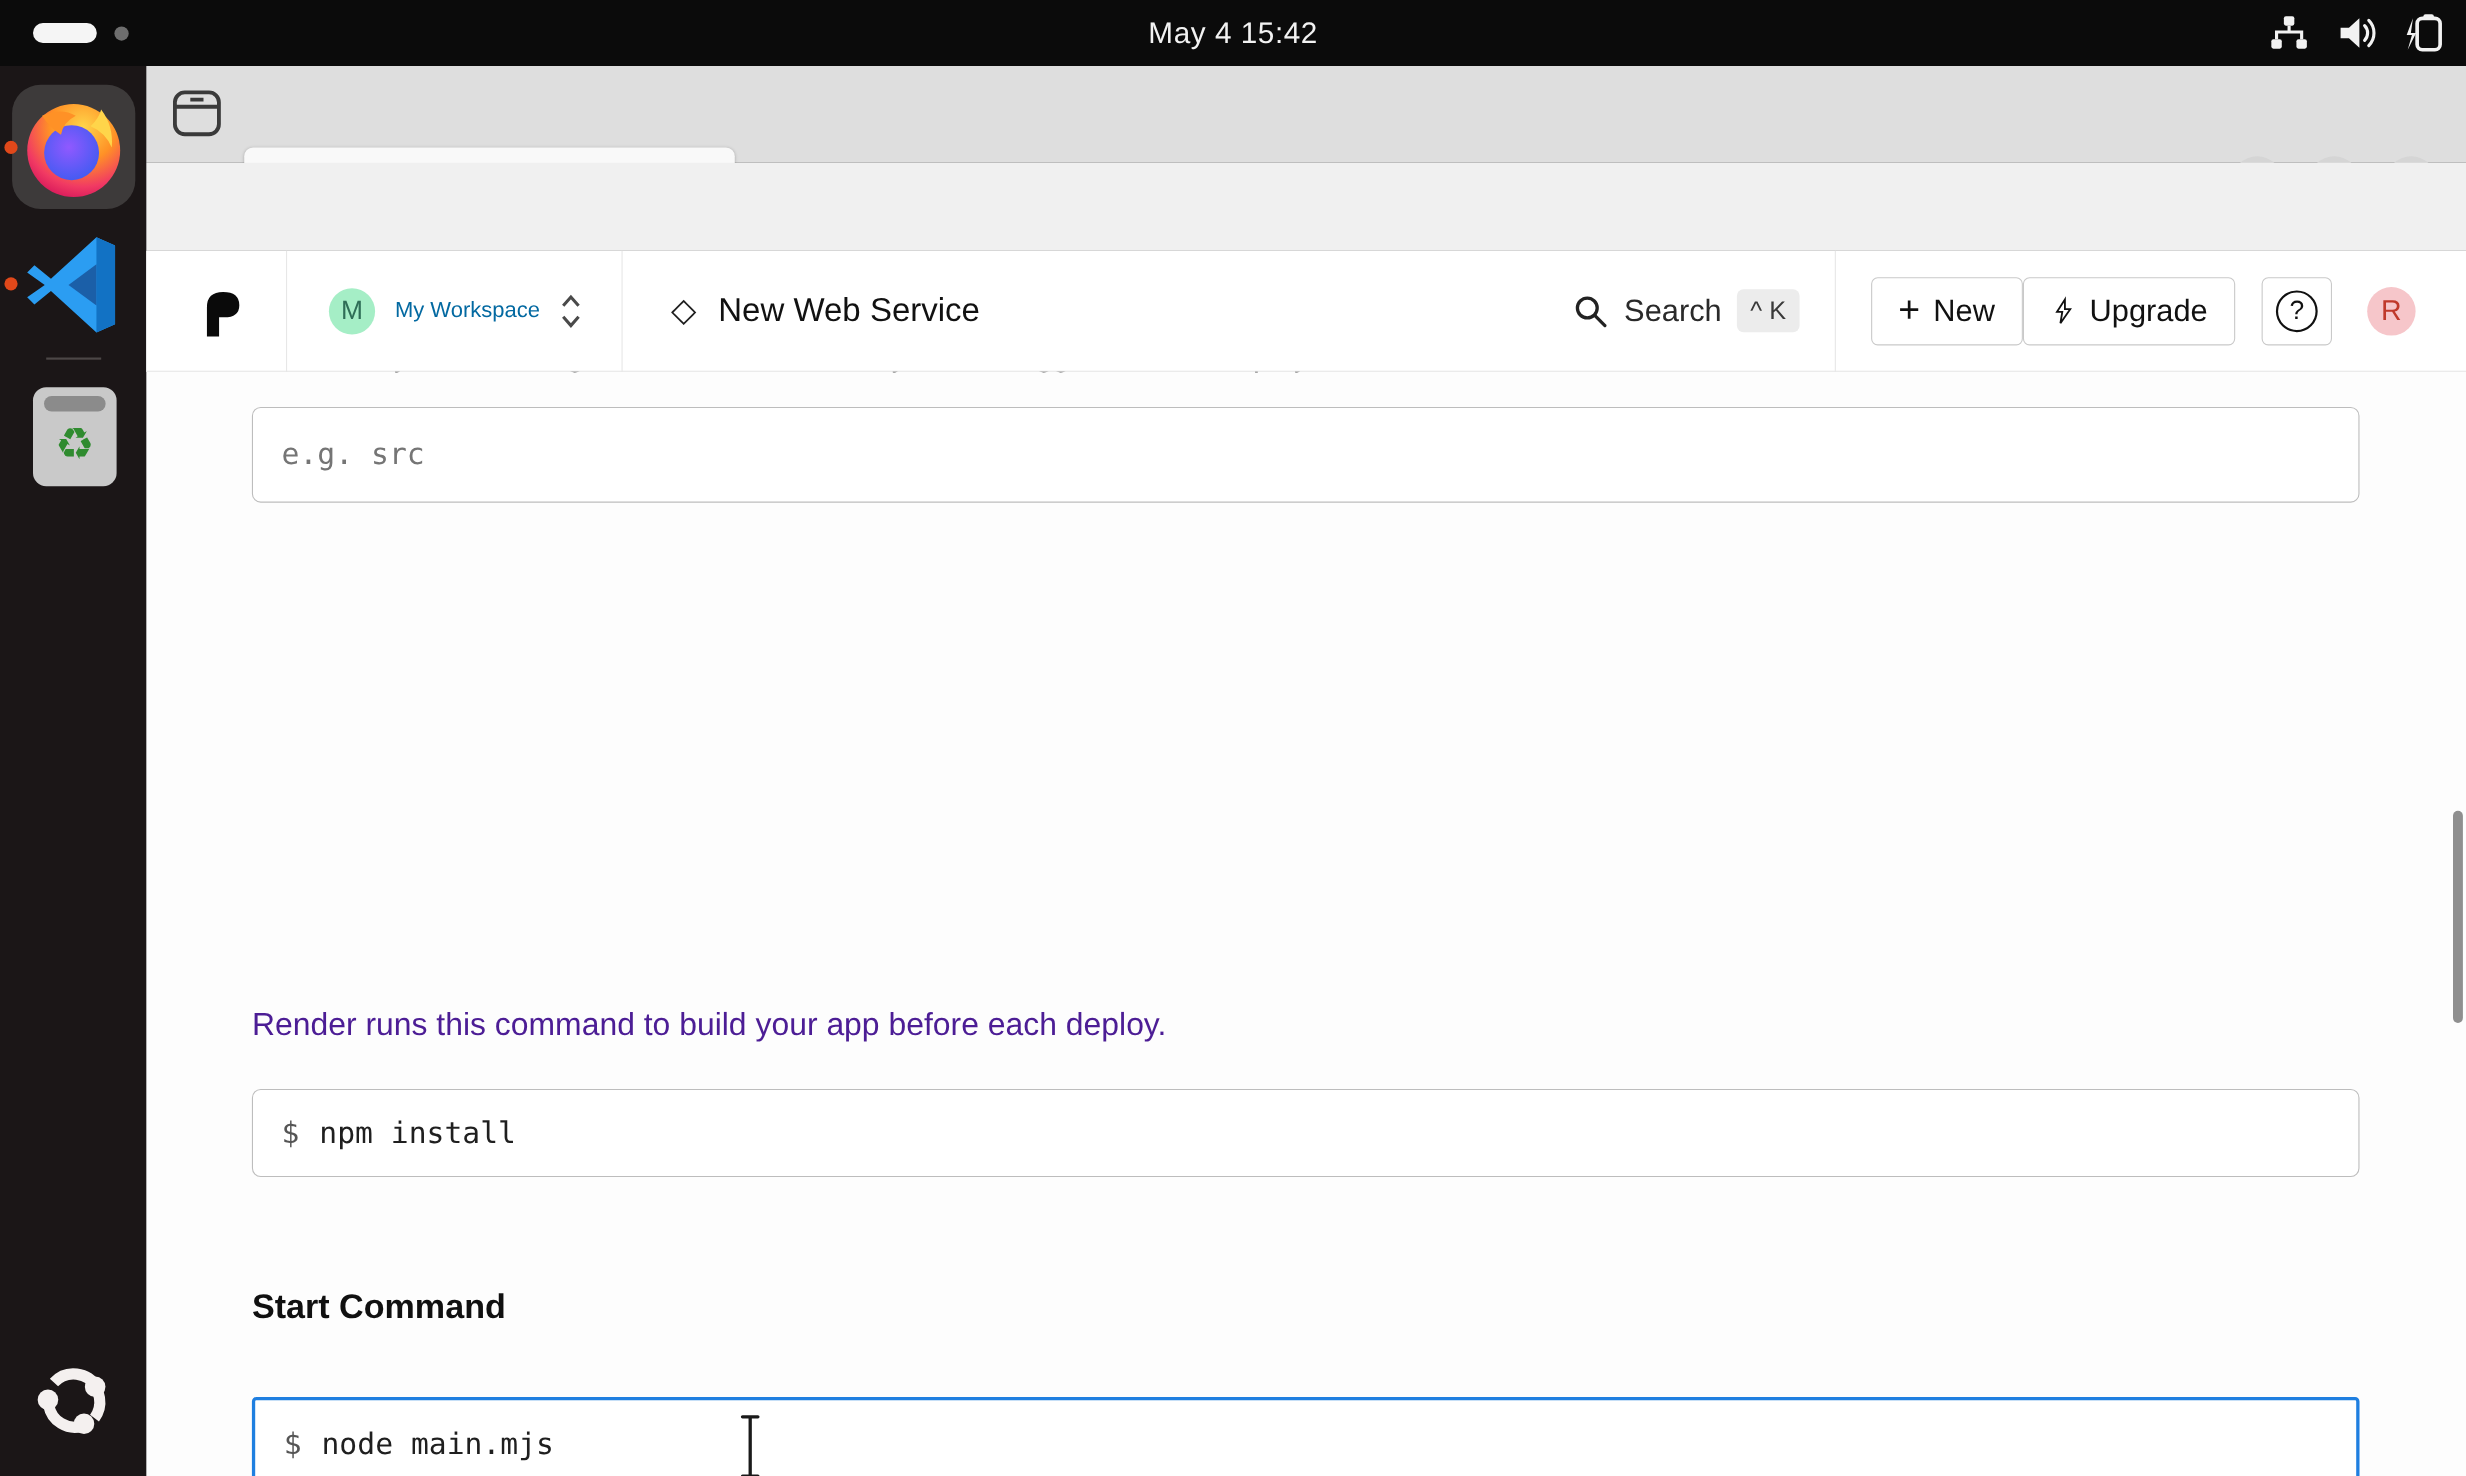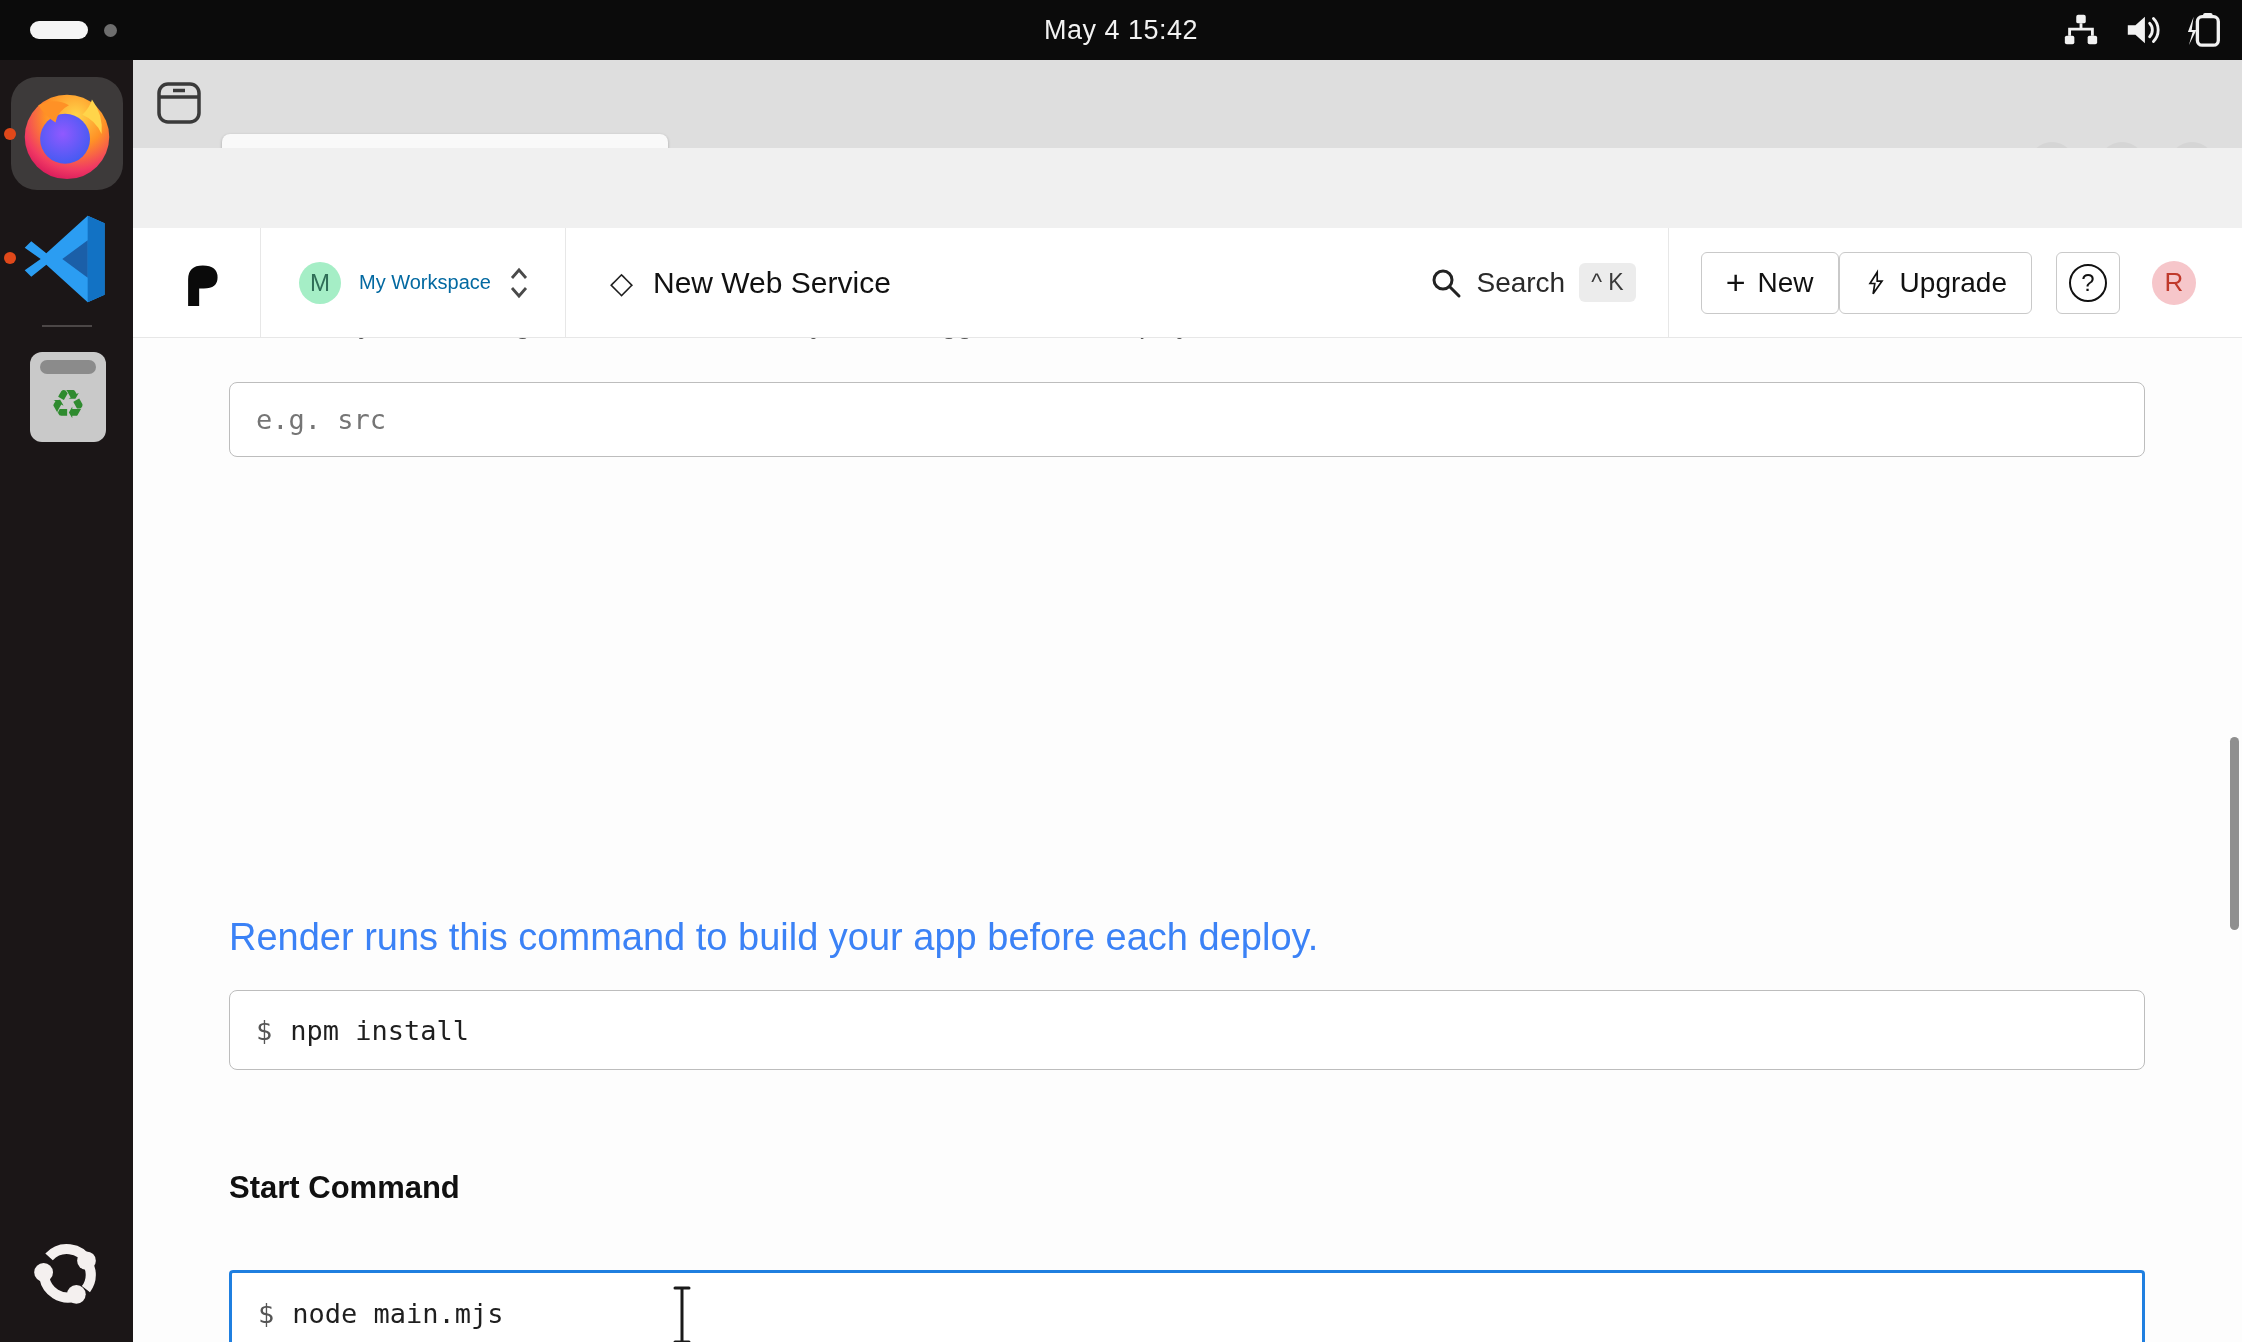--- a/index.html
+++ b/index.html
@@ -81,21 +81,21 @@
   #content { left:0; top:110px; width:2109px; height:1004px; overflow:hidden; }
   .col { left:96px; width:1916px; }
   #clipped-line { top:0px; height:9px; overflow:hidden; font-size:28px; color:#555; }
   #clipped-line .inner { margin-top:-30px; display:block; white-space:nowrap; }
   #clipped-line .link { color:#6d28d9; }
   .field { background:#fff; border:1px solid #bdbdbd; border-radius:8px;
            font-family:"DejaVu Sans Mono", monospace; font-size:27px; color:#1f1f1f;
            display:flex; align-items:center; padding-left:26px; }
   .prompt { color:#555; margin-right:18px; }
   .sec-title { font-size:31px; font-weight:bold; color:#101010; }
-  .sec-desc { font-size:38px; color:#3b82f6; }
+  .sec-desc { font-size:29px; color:#4c1d95; }
   #scroll-thumb { left:2097px; top:399px; width:9px; height:193px; background:#8f8f8f; border-radius:5px; }
 </style>
 </head>
 <body>
 
 <div id="topbar" class="abs">
   <div id="activities-pill" class="abs"></div>
   <div id="activities-dot" class="abs"></div>
   <div id="clock" class="abs">May 4  15:42</div>
   <svg class="abs tb-icon" style="left:2062px" viewBox="0 0 40 36">
@@ -305,21 +305,21 @@
       <div id="user-avatar">R</div>
     </div>
 
     <div id="content" class="abs">
 
       <div id="clipped-line" class="abs col">
         <span class="inner"><span>Additionally, code changes outside this directory do not trigger an auto-deploy.</span>
         <span class="link">Learn more.</span></span>
       </div>
 
-      <input class="abs col field" style="top: 44px; height: 75px; color: #737373;" placeholder="e.g. src">
+      <input class="abs col field" style="top: 32px; height: 87px; color: #737373;" placeholder="e.g. src">
 
       <div class="abs col sec-desc" style="top:578px">Render runs this command to build your app before each deploy.</div>
       <div class="abs col field" style="top:652px; height:80px">
         <span class="prompt">$</span>
         <span>npm install</span>
       </div>
 
       <div class="abs col sec-title" style="top:832px">Start Command</div>
       <div class="abs col field" style="top:932px; height:86px; border:3px solid #1f7fe0; border-radius:4px">
         <span class="prompt">$</span>

